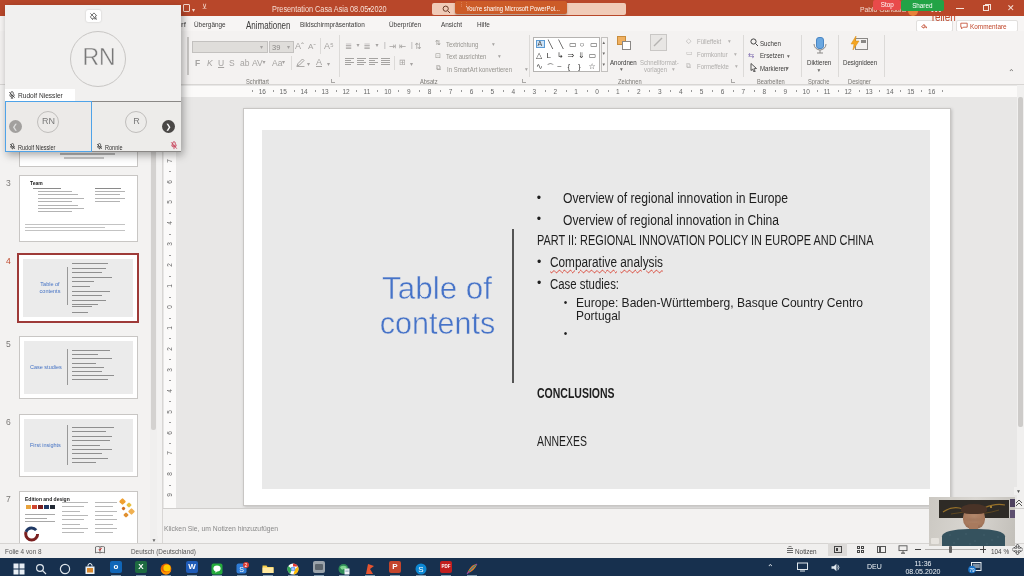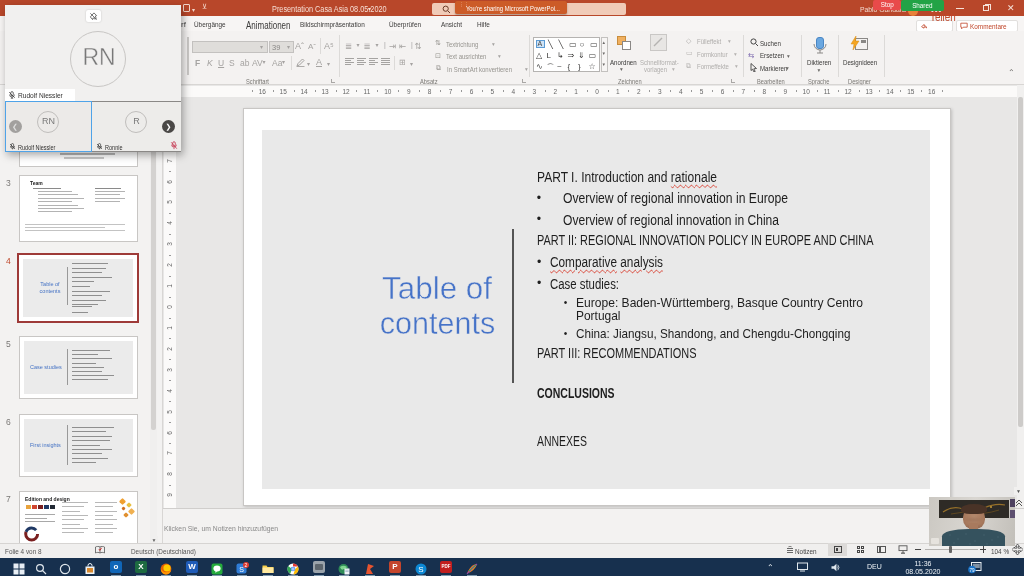--- a/index.html
+++ b/index.html
@@ -322,30 +322,27 @@
     <div class="abs" style="left:169px;top:171.0px;width:2px;height:1px;background:#999;"></div>
     <div class="abs" style="left:169px;top:463.9px;width:2px;height:1px;background:#999;"></div>
     <div class="abs" style="left:169px;top:150.1px;width:2px;height:1px;background:#999;"></div>
     <div class="abs" style="left:169px;top:484.8px;width:2px;height:1px;background:#999;"></div>
     <div class="abs" style="left:169px;top:129.2px;width:2px;height:1px;background:#999;"></div>
     <div class="abs" style="left:169px;top:108.3px;width:2px;height:1px;background:#999;"></div>
     <div class="abs" style="left:243px;top:108px;width:708px;height:398px;background:#fff;border:1px solid #c8c6c4;box-shadow:1px 1px 3px rgba(0,0,0,.18);"></div>
     <div class="abs" style="left:262px;top:130px;width:668px;height:359px;background:#e9e9e9;"></div>
     <div class="abs" style="left:312px;top:271px;width:250px;text-align:center;color:#4673c8;font-size:32px;line-height:35px;-webkit-text-stroke:0.45px #e9e9e9;"><span class="sx" id="t1" style="transform:scaleX(0.9815);transform-origin:50% 50%;">Table of</span><br><span class="sx" id="t2" style="transform:scaleX(0.9536);transform-origin:50% 50%;">contents</span></div>
     <div class="abs" style="left:512px;top:229px;width:1.5px;height:154px;background:#555;"></div>
-    <div class="abs" style="left:536.7px;top:167.5px;color:#1e1e1e;font-size:15.4px;"><span class="sx" id="L1" style="transform:scaleX(0.7821);">PART I. Introduction and <span style="text-decoration:underline;text-decoration-style:wavy;text-decoration-color:#d83b2d;text-decoration-thickness:1px;text-underline-offset:2px;">rationale</span></span></div>
     <div class="abs" style="left:563.4px;top:189.0px;color:#1e1e1e;font-size:15.4px;"><span class="sx" id="L2" style="transform:scaleX(0.7897);">Overview of regional innovation in Europe</span></div>
     <div class="abs" style="left:563.4px;top:210.5px;color:#1e1e1e;font-size:15.4px;"><span class="sx" id="L3" style="transform:scaleX(0.7841);">Overview of regional innovation in China</span></div>
     <div class="abs" style="left:536.7px;top:231.0px;color:#1e1e1e;font-size:15.4px;"><span class="sx" id="L4" style="transform:scaleX(0.7085);">PART II: REGIONAL INNOVATION POLICY IN EUROPE AND CHINA</span></div>
     <div class="abs" style="left:549.7px;top:253.0px;color:#1e1e1e;font-size:15.4px;"><span class="sx" id="L5" style="transform:scaleX(0.7680);"><span style="text-decoration:underline;text-decoration-style:wavy;text-decoration-color:#d83b2d;text-decoration-thickness:1px;text-underline-offset:2px;">Comparative</span> <span style="text-decoration:underline;text-decoration-style:wavy;text-decoration-color:#d83b2d;text-decoration-thickness:1px;text-underline-offset:2px;">analysis</span></span></div>
     <div class="abs" style="left:549.7px;top:274.5px;color:#1e1e1e;font-size:15.4px;"><span class="sx" id="L6" style="transform:scaleX(0.7399);">Case studies:</span></div>
     <div class="abs" style="left:575.7px;top:295.0px;color:#1e1e1e;font-size:13.2px;"><span class="sx" id="L7" style="transform:scaleX(0.9148);">Europe: Baden-Württemberg, Basque Country Centro</span></div>
     <div class="abs" style="left:575.7px;top:307.5px;color:#1e1e1e;font-size:13.2px;"><span class="sx" id="L8" style="transform:scaleX(0.9059);">Portugal</span></div>
-    <div class="abs" style="left:575.7px;top:326.0px;color:#1e1e1e;font-size:13.2px;"><span class="sx" id="L9" style="transform:scaleX(0.8871);">China: Jiangsu, Shandong, and Chengdu-Chongqing</span></div>
-    <div class="abs" style="left:536.7px;top:344.0px;color:#1e1e1e;font-size:15.4px;"><span class="sx" id="L10" style="transform:scaleX(0.7132);">PART III: RECOMMENDATIONS</span></div>
     <div class="abs" style="left:536.7px;top:383.5px;color:#1e1e1e;font-size:15.4px;font-weight:bold;"><span class="sx" id="L11" style="transform:scaleX(0.6821);">CONCLUSIONS</span></div>
     <div class="abs" style="left:536.7px;top:431.5px;color:#1e1e1e;font-size:15.4px;"><span class="sx" id="L12" style="transform:scaleX(0.6797);">ANNEXES</span></div>
     <div class="abs" style="left:536.7px;top:190.5px;color:#1e1e1e;font-size:12.4px;">•</div>
     <div class="abs" style="left:536.7px;top:212.0px;color:#1e1e1e;font-size:12.4px;">•</div>
     <div class="abs" style="left:537.0px;top:254.5px;color:#1e1e1e;font-size:12.4px;">•</div>
     <div class="abs" style="left:537.0px;top:276.0px;color:#1e1e1e;font-size:12.4px;">•</div>
     <div class="abs" style="left:563.8px;top:296.5px;color:#1e1e1e;font-size:10.2px;">•</div>
     <div class="abs" style="left:563.8px;top:327.5px;color:#1e1e1e;font-size:10.2px;">•</div>
     <div class="abs" style="left:1017px;top:85px;width:7px;height:423px;background:#f1f0ef;"></div>
     <div class="abs" style="left:1018px;top:97px;width:5px;height:330px;background:#cdcbc9;border-radius:2px;"></div>

